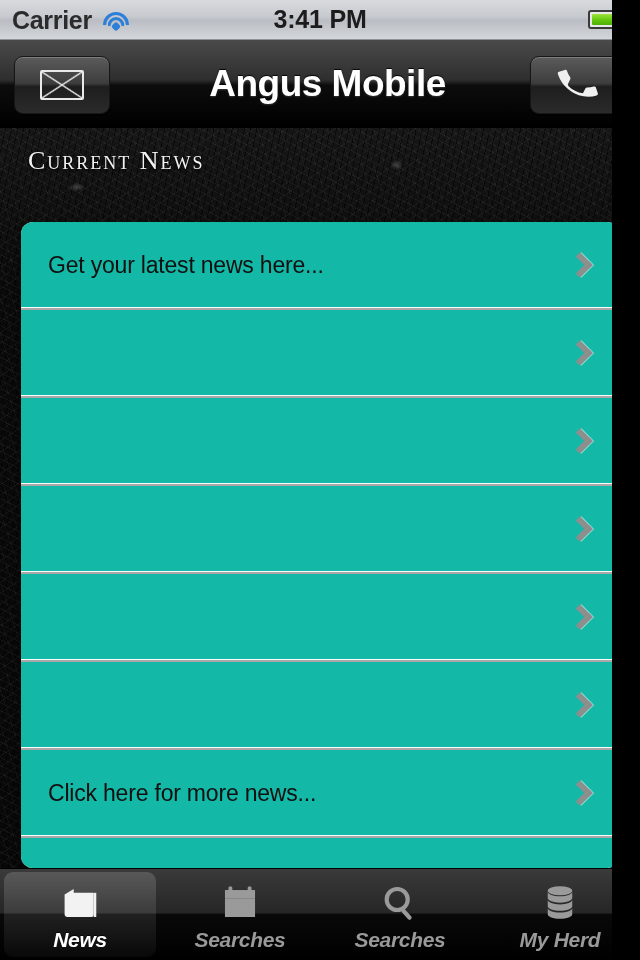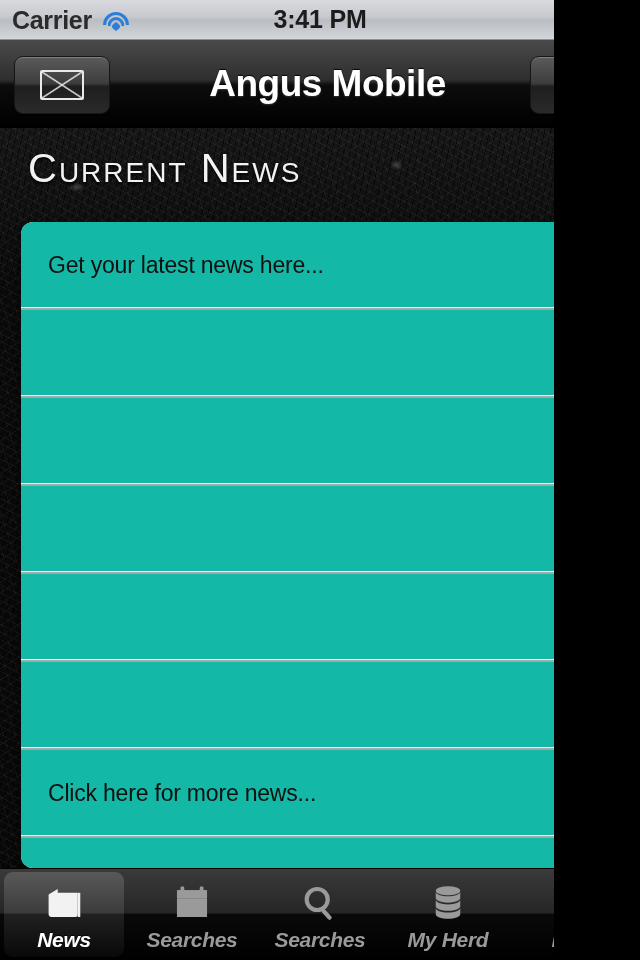--- a/index.html
+++ b/index.html
@@ -2,21 +2,21 @@
 <html><head>
 <meta charset="utf-8">
 <style>
   * { margin:0; padding:0; box-sizing:border-box; }
   html,body{
     width:640px; height:960px; overflow:hidden;
     background:#000;
     font-family:"Liberation Sans", sans-serif;
     -webkit-font-smoothing:antialiased;
   }
-  #app{ position:relative; width:554px; height:960px; overflow:hidden; }
+  #app{ position:relative; width:612px; height:960px; overflow:hidden; }
 
   
   .statusbar{
     position:absolute; left:0; top:0; width:640px; height:40px;
     background:linear-gradient(to bottom,#d8dade 0%,#c7cacf 42%,#babdc3 52%,#d3d6da 100%);
     border-bottom:1px solid #8d9096;
     display:flex; align-items:center;
   }
   .sb-left{ position:absolute; left:12px; top:0; height:40px; display:flex; align-items:center; gap:10px; }
   .sb-carrier{ font-size:25px; font-weight:bold; color:#2b2b2b; letter-spacing:-0.3px; }
@@ -84,22 +84,22 @@
       radial-gradient(ellipse 15px 7px at 22% 41%, rgba(130,130,130,.22), transparent 60%),
       radial-gradient(ellipse 13px 8px at 57% 47%, rgba(140,140,140,.20), transparent 60%),
       repeating-linear-gradient(27deg, rgba(255,255,255,.045) 0 1px, transparent 1px 7px),
       repeating-linear-gradient(-34deg, rgba(255,255,255,.040) 0 1px, transparent 1px 9px),
       repeating-linear-gradient(72deg, rgba(255,255,255,.030) 0 1px, transparent 1px 11px),
       repeating-linear-gradient(-78deg, rgba(0,0,0,.55) 0 1px, transparent 1px 6px),
       linear-gradient(to bottom,#161616 0%,#0a0a0a 22%,#080808 100%);
   }
   .section-title{
     position:absolute; left:28px; top:18px;
-    font-family:Liberation Sans, sans-serif;
-    font-size:40px; color:#f2f2f2; font-variant:small-caps;
+    font-family:Liberation Serif, serif;
+    font-size:26px; color:#f2f2f2; font-variant:small-caps;
     letter-spacing:2px;
     text-shadow:0 2px 3px rgba(0,0,0,.95);
   }
 
   
   .list{
     position:absolute; left:21px; top:94px; width:598px; height:646px;
     border-radius:12px; overflow:hidden;
     background:#f5f5f5;
     box-shadow:0 2px 6px rgba(0,0,0,.75);
@@ -291,26 +291,15 @@
         <svg viewBox="0 0 24 24">
           <ellipse cx="12" cy="5.0" rx="7.0" ry="2.6"></ellipse>
           <path d="M5 5.6v3.6c0 1.4 3.1 2.6 7 2.6s7-1.2 7-2.6V5.6c0 1.4-3.1 2.6-7 2.6S5 7 5 5.6z"></path>
           <path d="M5 10.2v3.6c0 1.4 3.1 2.6 7 2.6s7-1.2 7-2.6v-3.6c0 1.4-3.1 2.6-7 2.6s-7-1.2-7-2.6z"></path>
           <path d="M5 14.8v3.6c0 1.4 3.1 2.6 7 2.6s7-1.2 7-2.6v-3.6c0 1.4-3.1 2.6-7 2.6s-7-1.2-7-2.6z"></path>
         </svg>
       </span>
       <span class="lbl">My Herd</span>
     </div>
 
-    <div class="tab">
-
-      <span class="ic">
-        <span class="dots">
-            <i></i>
-            <i></i>
-            <i></i>
-          </span>
-      </span>
-      <span class="lbl">More</span>
-    </div>
 
   </div>
 </div>
 
 </body></html>

